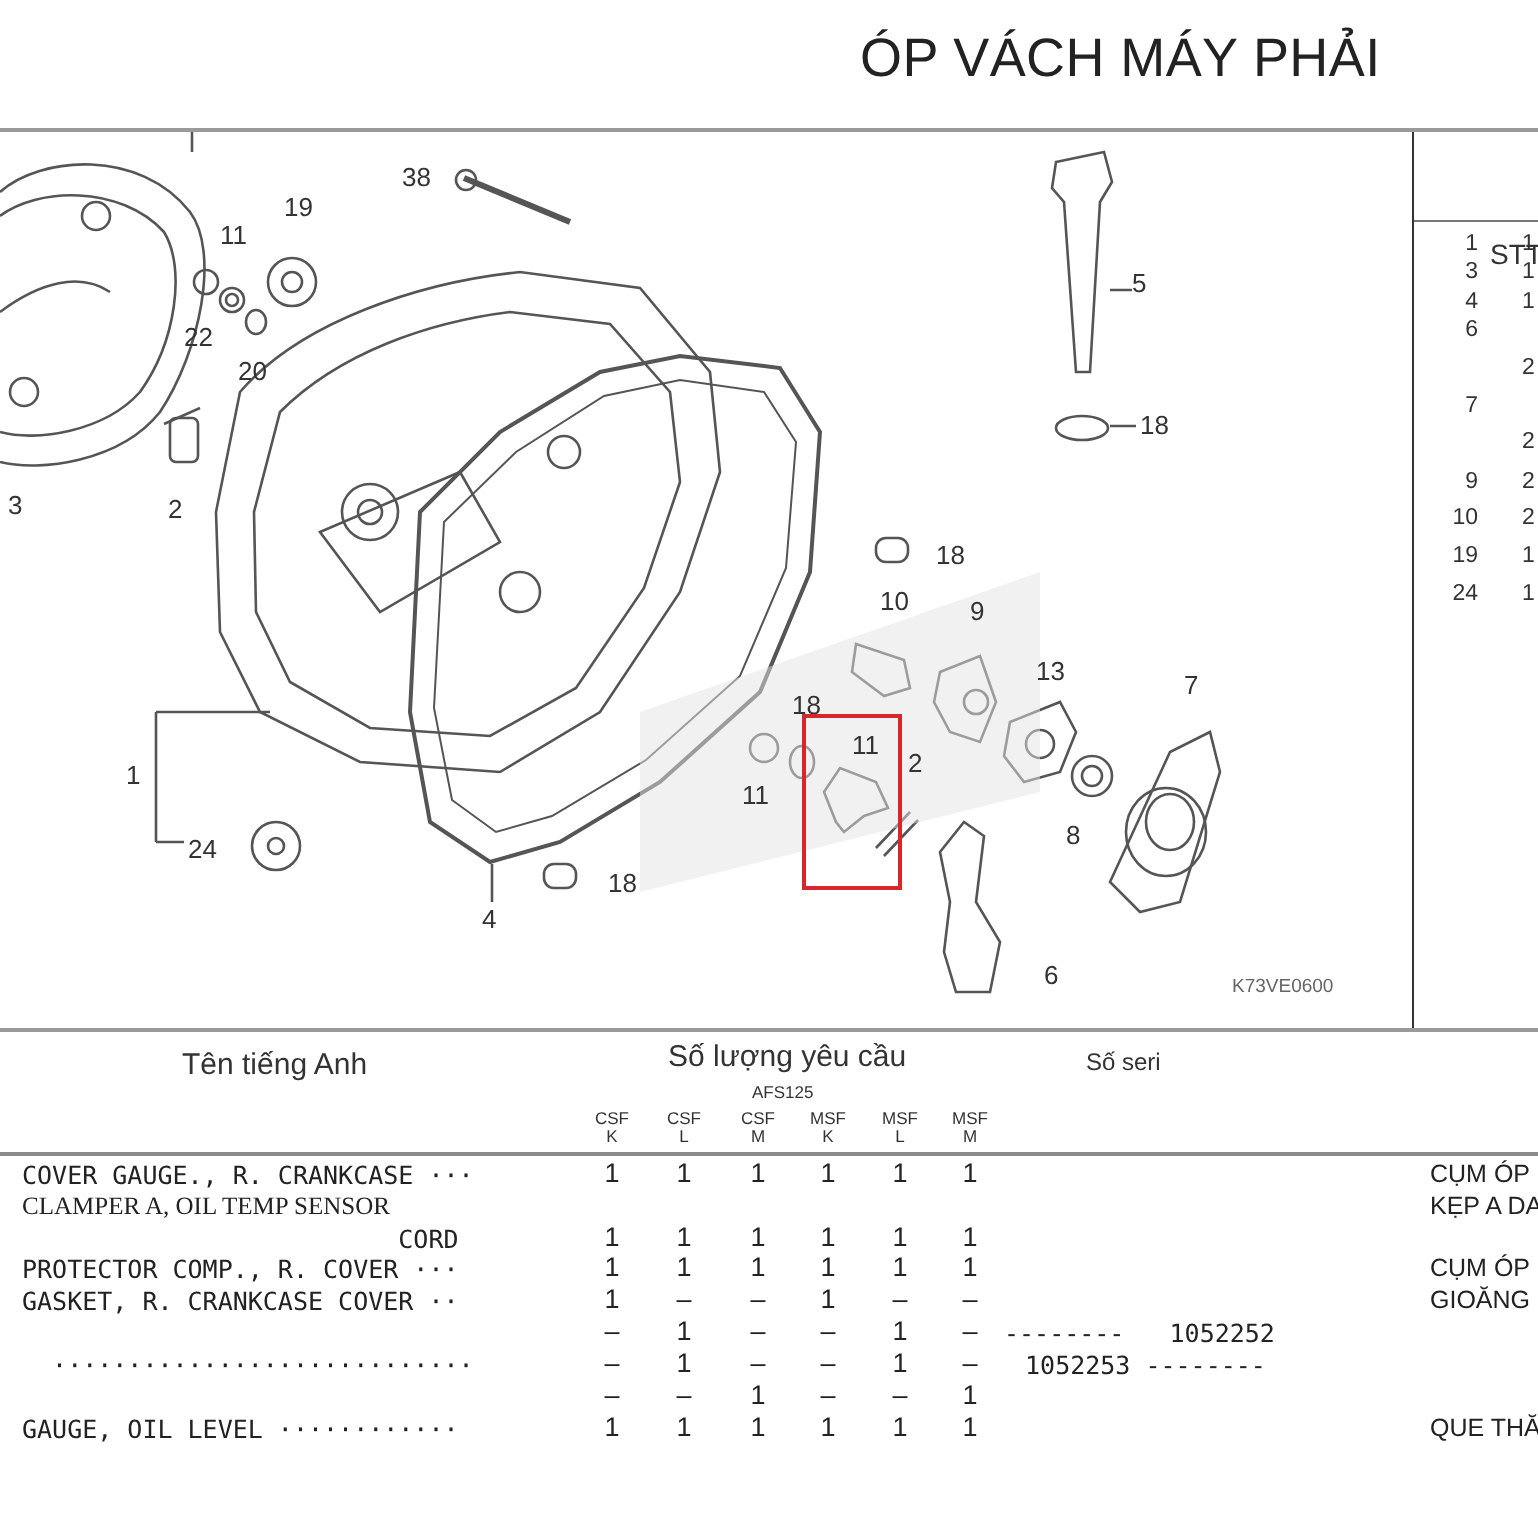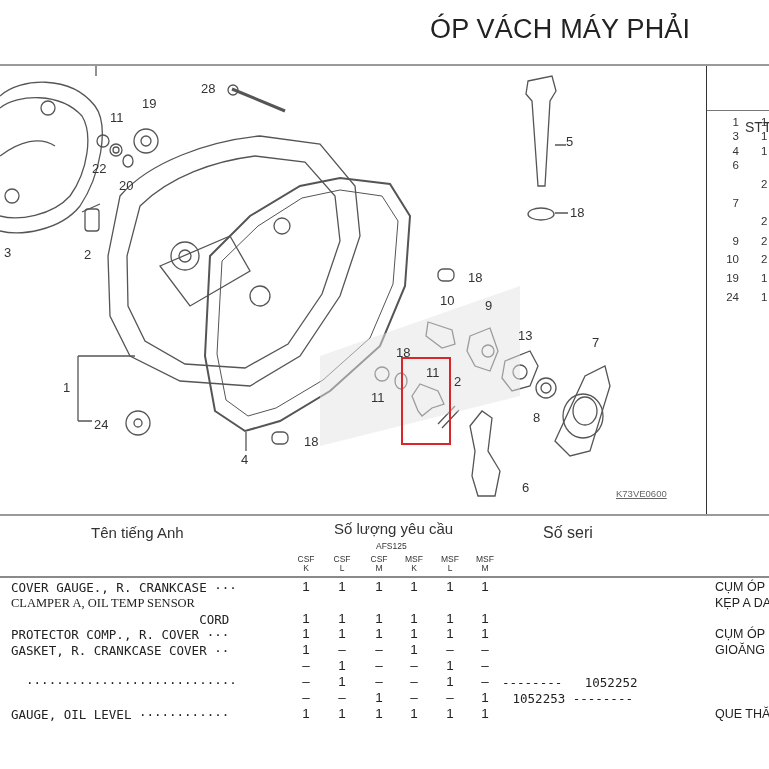--- a/index.html
+++ b/index.html
@@ -16,35 +16,35 @@
   .stt-head { position: absolute; left: 745px; top: 79px; font-size: 14px; color: #333; margin-top: 40px; }
   .stt-hr { position: absolute; left: 707px; top: 110px; width: 62px; height: 1px; background: #777; }
   .stt-row { position: absolute; left: 707px; width: 62px; height: 14px; font-size: 11.5px; color: #333; }
   .stt-row .n { position: absolute; right: 30px; text-align: right; width: 28px; }
   .stt-row .q { position: absolute; left: 54px; }
 
   
   .diagram { position: absolute; left: 0; top: 66px; width: 706px; height: 448px; }
   .diagram svg { position: absolute; left: 0; top: 0; }
   .callout { position: absolute; font-size: 13px; color: #333; line-height: 13px; }
-  .diagram-code { position: absolute; left: 616px; top: 422px; font-size: 9.5px; color: #666; text-decoration: underline; }
+  .diagram-code { position: absolute; left: 616px; top: 422px; font-size: 9.5px; color: #666; }
   .highlight { position: absolute; left: 401px; top: 291px; width: 50px; height: 88px; border: 2.5px solid #d9262b; }
 
   
   .th-name { position: absolute; left: 91px; top: 524px; font-size: 15px; color: #333; }
   .th-qty { position: absolute; left: 334px; top: 520px; font-size: 15px; color: #333; }
   .th-model { position: absolute; left: 376px; top: 541px; font-size: 8.5px; color: #333; }
-  .th-serial { position: absolute; left: 543px; top: 524px; font-size: 16px; color: #333; }
+  .th-serial { position: absolute; left: 543px; top: 524px; font-size: 12px; color: #333; }
   .th-variant { position: absolute; top: 555px; width: 26px; text-align: center; font-size: 8.5px; line-height: 9px; color: #333; }
   .hr-table { position: absolute; left: 0; top: 576px; width: 769px; height: 2px; background: #8a8a8a; }
 
   
   .row-name { position: absolute; left: 11px; font-family: "DejaVu Sans Mono", monospace; font-size: 12.5px; color: #222; white-space: pre; }
   .qty { position: absolute; width: 20px; text-align: center; font-size: 13.5px; color: #222; }
-  .serial { position: absolute; font-family: "DejaVu Sans Mono", monospace; font-size: 12.5px; color: #222; white-space: pre; margin-top: 16px; }
+  .serial { position: absolute; font-family: "DejaVu Sans Mono", monospace; font-size: 12.5px; color: #222; white-space: pre; }
   .vn { position: absolute; left: 715px; font-size: 12.5px; color: #222; white-space: nowrap; }
 </style>
 </head>
 <body>
 
 <div class="title">ÓP VÁCH MÁY PHẢI</div>
 <div class="hr-top"></div>
 
 <div class="diagram">
   <svg width="706" height="448" viewBox="0 0 706 448">
@@ -116,21 +116,21 @@
         <ellipse cx="401" cy="315" rx="6" ry="8"></ellipse>
 
       <path d="M246,366 L246,385"></path>
     </g>
 
     <g fill="#e4e4e4">
       <path d="M320,290 L520,220 L520,330 L320,380 Z" opacity="0.5"></path>
     </g>
   </svg>
 
-  <div class="callout" style="left:201px; top:16px;">28</div>
+  <div class="callout" style="left:201px; top:16px;">38</div>
   <div class="callout" style="left:142px; top:31px;">19</div>
   <div class="callout" style="left:110px; top:45px;">11</div>
   <div class="callout" style="left:92px; top:96px;">22</div>
   <div class="callout" style="left:119px; top:113px;">20</div>
   <div class="callout" style="left:84px; top:182px;">2</div>
   <div class="callout" style="left:4px; top:180px;">3</div>
   <div class="callout" style="left:566px; top:69px;">5</div>
   <div class="callout" style="left:570px; top:140px;">18</div>
   <div class="callout" style="left:468px; top:205px;">18</div>
   <div class="callout" style="left:440px; top:228px;">10</div>

